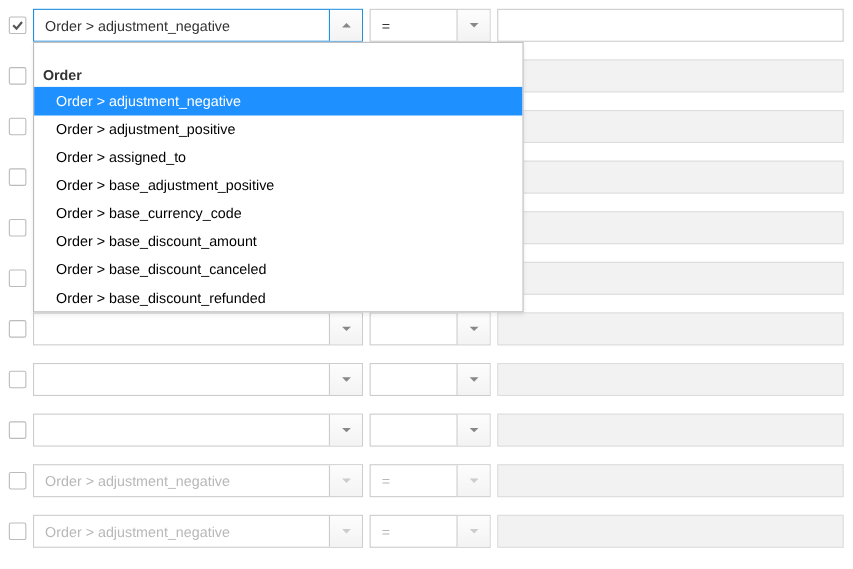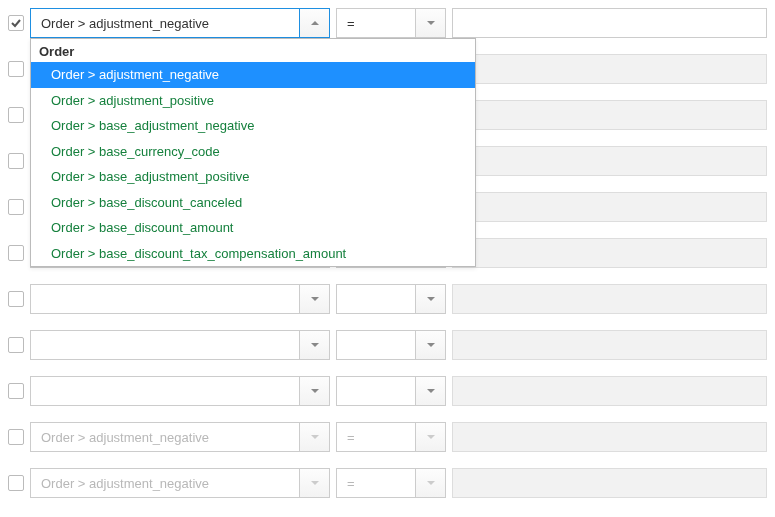--- a/index.html
+++ b/index.html
@@ -110,27 +110,27 @@
     background: #fff;
     z-index: 100;
     box-shadow: 0 2px 4px rgba(0,0,0,0.08);
   }
   .dropdown-inner {
     max-height: 402px;
     overflow-y: scroll;
   }
   .group-header {
     font-weight: bold;
-    padding: 5px 8px 3px;
+    padding: 22px 8px 3px;
     color: #333;
   }
   .opt {
     padding: 3px 8px 3px 20px;
     line-height: 1.5;
-    color: #15803d;
+    color: #000000;
     white-space: nowrap;
   }
   .opt.selected {
     background: #1e90ff;
     color: #fff;
   }
   
   .dropdown-inner::-webkit-scrollbar { width: 14px; }
   .dropdown-inner::-webkit-scrollbar-track { background: #f4f4f4; }
   .dropdown-inner::-webkit-scrollbar-thumb { background: #c9c9c9; }
@@ -153,26 +153,26 @@
     <div class="caret-btn">
       <span class="caret up"></span>
     </div>
 
     <div class="dropdown-panel">
       <div class="dropdown-inner">
         <div class="group-header">Order</div>
         <div id="options-mount">
             <div class="opt selected">Order &gt; adjustment_negative</div>
             <div class="opt">Order &gt; adjustment_positive</div>
-            <div class="opt">Order &gt; base_adjustment_negative</div>
+            <div class="opt">Order &gt; assigned_to</div>
+            <div class="opt">Order &gt; base_adjustment_positive</div>
             <div class="opt">Order &gt; base_currency_code</div>
-            <div class="opt">Order &gt; base_adjustment_positive</div>
+            <div class="opt">Order &gt; base_discount_amount</div>
             <div class="opt">Order &gt; base_discount_canceled</div>
-            <div class="opt">Order &gt; base_discount_amount</div>
-            <div class="opt">Order &gt; base_discount_tax_compensation_amount</div>
+            <div class="opt">Order &gt; base_discount_refunded</div>
           </div>
       </div>
     </div>
   </div>
   <div class="op-select">
     <span class="text">=</span>
     <div class="caret-btn">
       <span class="caret down"></span>
     </div>
   </div>

